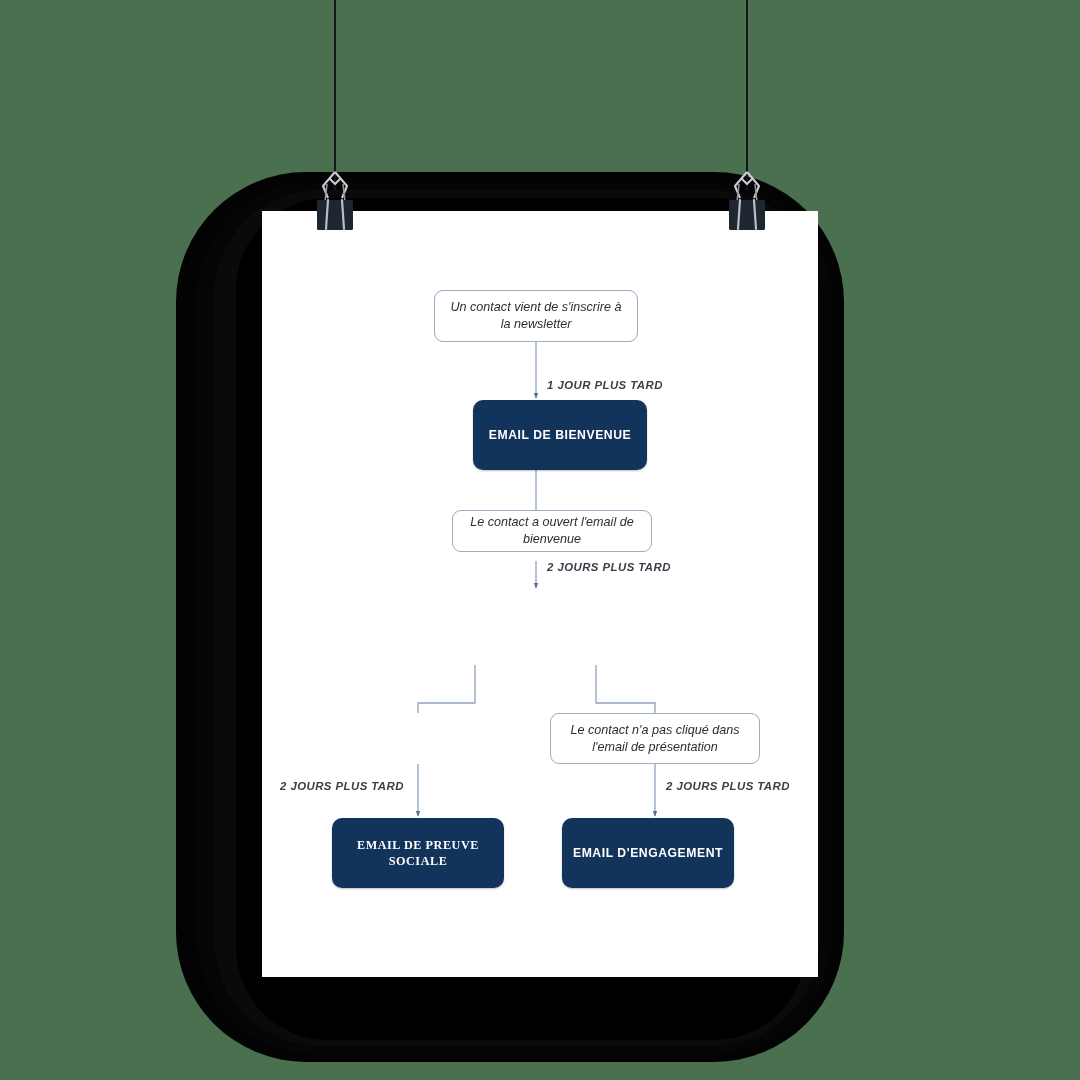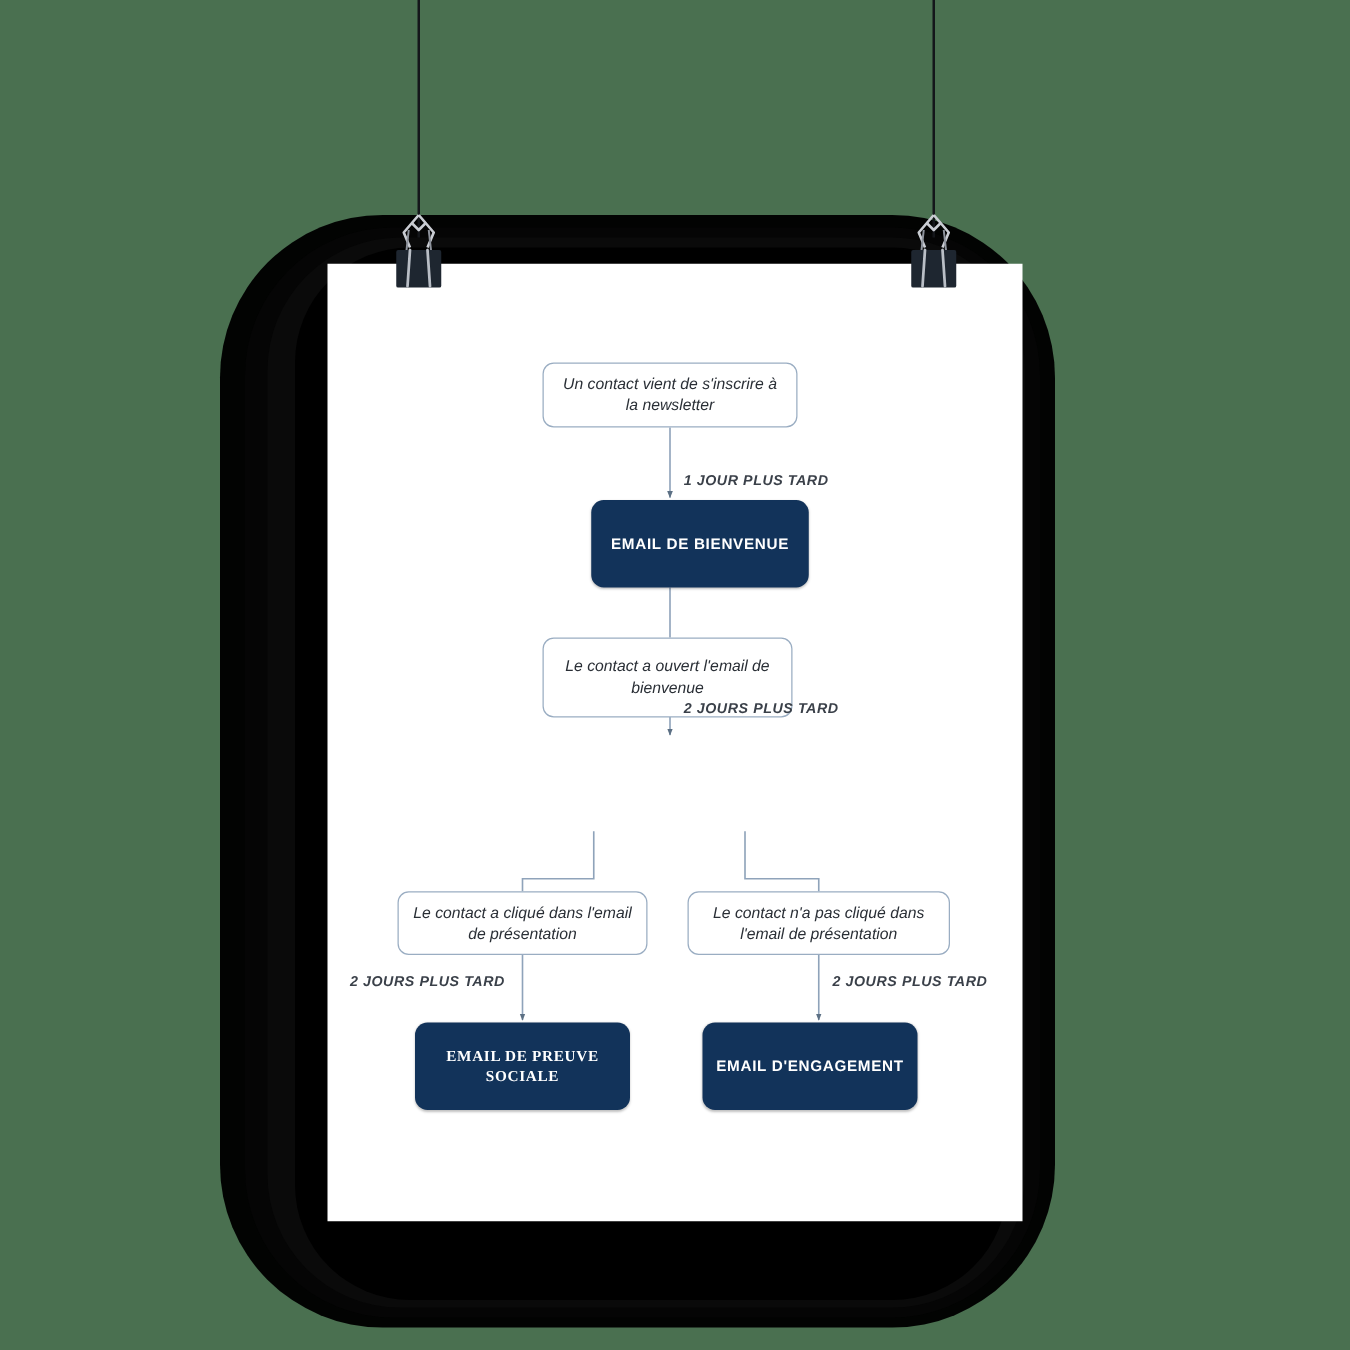--- a/index.html
+++ b/index.html
@@ -120,21 +120,21 @@
     font-weight: bold;
     font-size: 11.4px;
     letter-spacing: .45px;
     color: #3a4049;
     white-space: nowrap;
   }
 
   
   .n-signup      { left: 172px; top: 79px;  width: 204px; height: 52px; }
   .n-welcome     { left: 187px; top: 189px; width: 174px; height: 70px; margin-left: 24px; }
-  .n-opened      { left: 172px; top: 299px; width: 200px; height: 64px; }
+  .n-opened      { left: 190px; top: 299px; width: 200px; height: 42px; }
   .n-present     { left: 187px; top: 379px; width: 172px; height: 75px; }
   .n-clicked     { left:  56px; top: 502px; width: 200px; height: 51px; }
   .n-notclicked  { left: 288px; top: 502px; width: 210px; height: 51px; }
   .n-social      { left:  70px; top: 607px; width: 172px; height: 70px; font-family: Liberation Serif, serif; }
   .n-engage      { left: 300px; top: 607px; width: 172px; height: 70px; }
 
   .d-1 { left: 285px; top: 168px; }
   .d-2 { left: 285px; top: 350px; }
   .d-3 { left:  18px; top: 569px; }
   .d-4 { left: 404px; top: 569px; }
@@ -180,21 +180,20 @@
         </g>
       </svg>
 
       <div class="node cond n-signup">Un contact vient de s'inscrire à la newsletter</div>
 
       <div class="node action n-welcome">EMAIL DE BIENVENUE</div>
 
       <div class="node cond n-opened">Le contact a ouvert l'email de bienvenue</div>
 
 
-      <div class="node cond n-clicked">Le contact a cliqué dans l'email de présentation</div>
 
       <div class="node cond n-notclicked">Le contact n'a pas cliqué dans l'email de présentation</div>
 
       <div class="node action n-social">EMAIL DE PREUVE SOCIALE</div>
 
       <div class="node action n-engage">EMAIL D'ENGAGEMENT</div>
 
       <div class="delay d-1">1 JOUR PLUS TARD</div>
       <div class="delay d-2">2 JOURS PLUS TARD</div>
       <div class="delay d-3">2 JOURS PLUS TARD</div>

